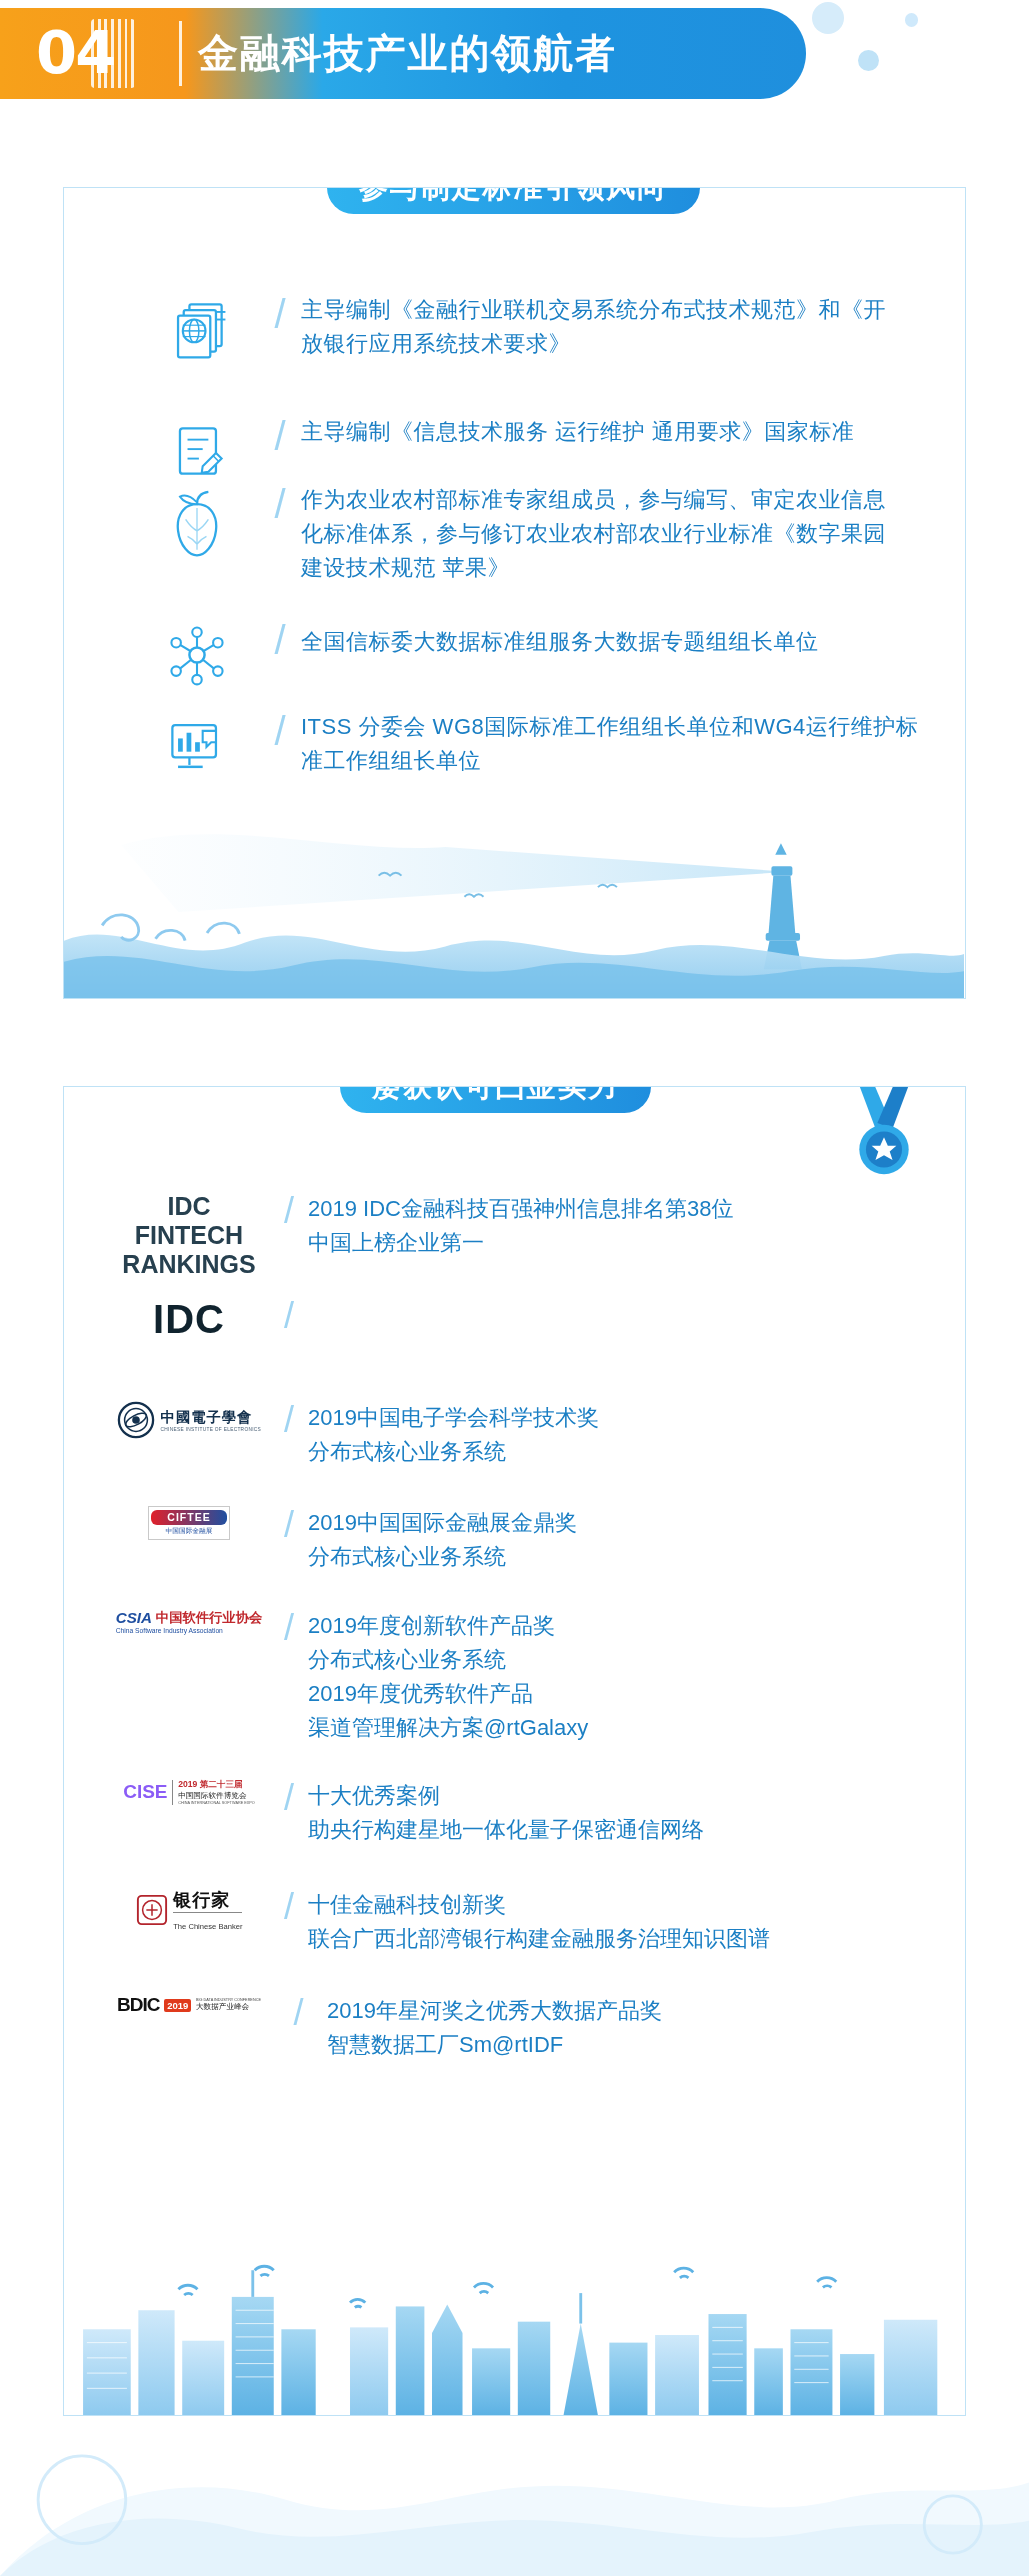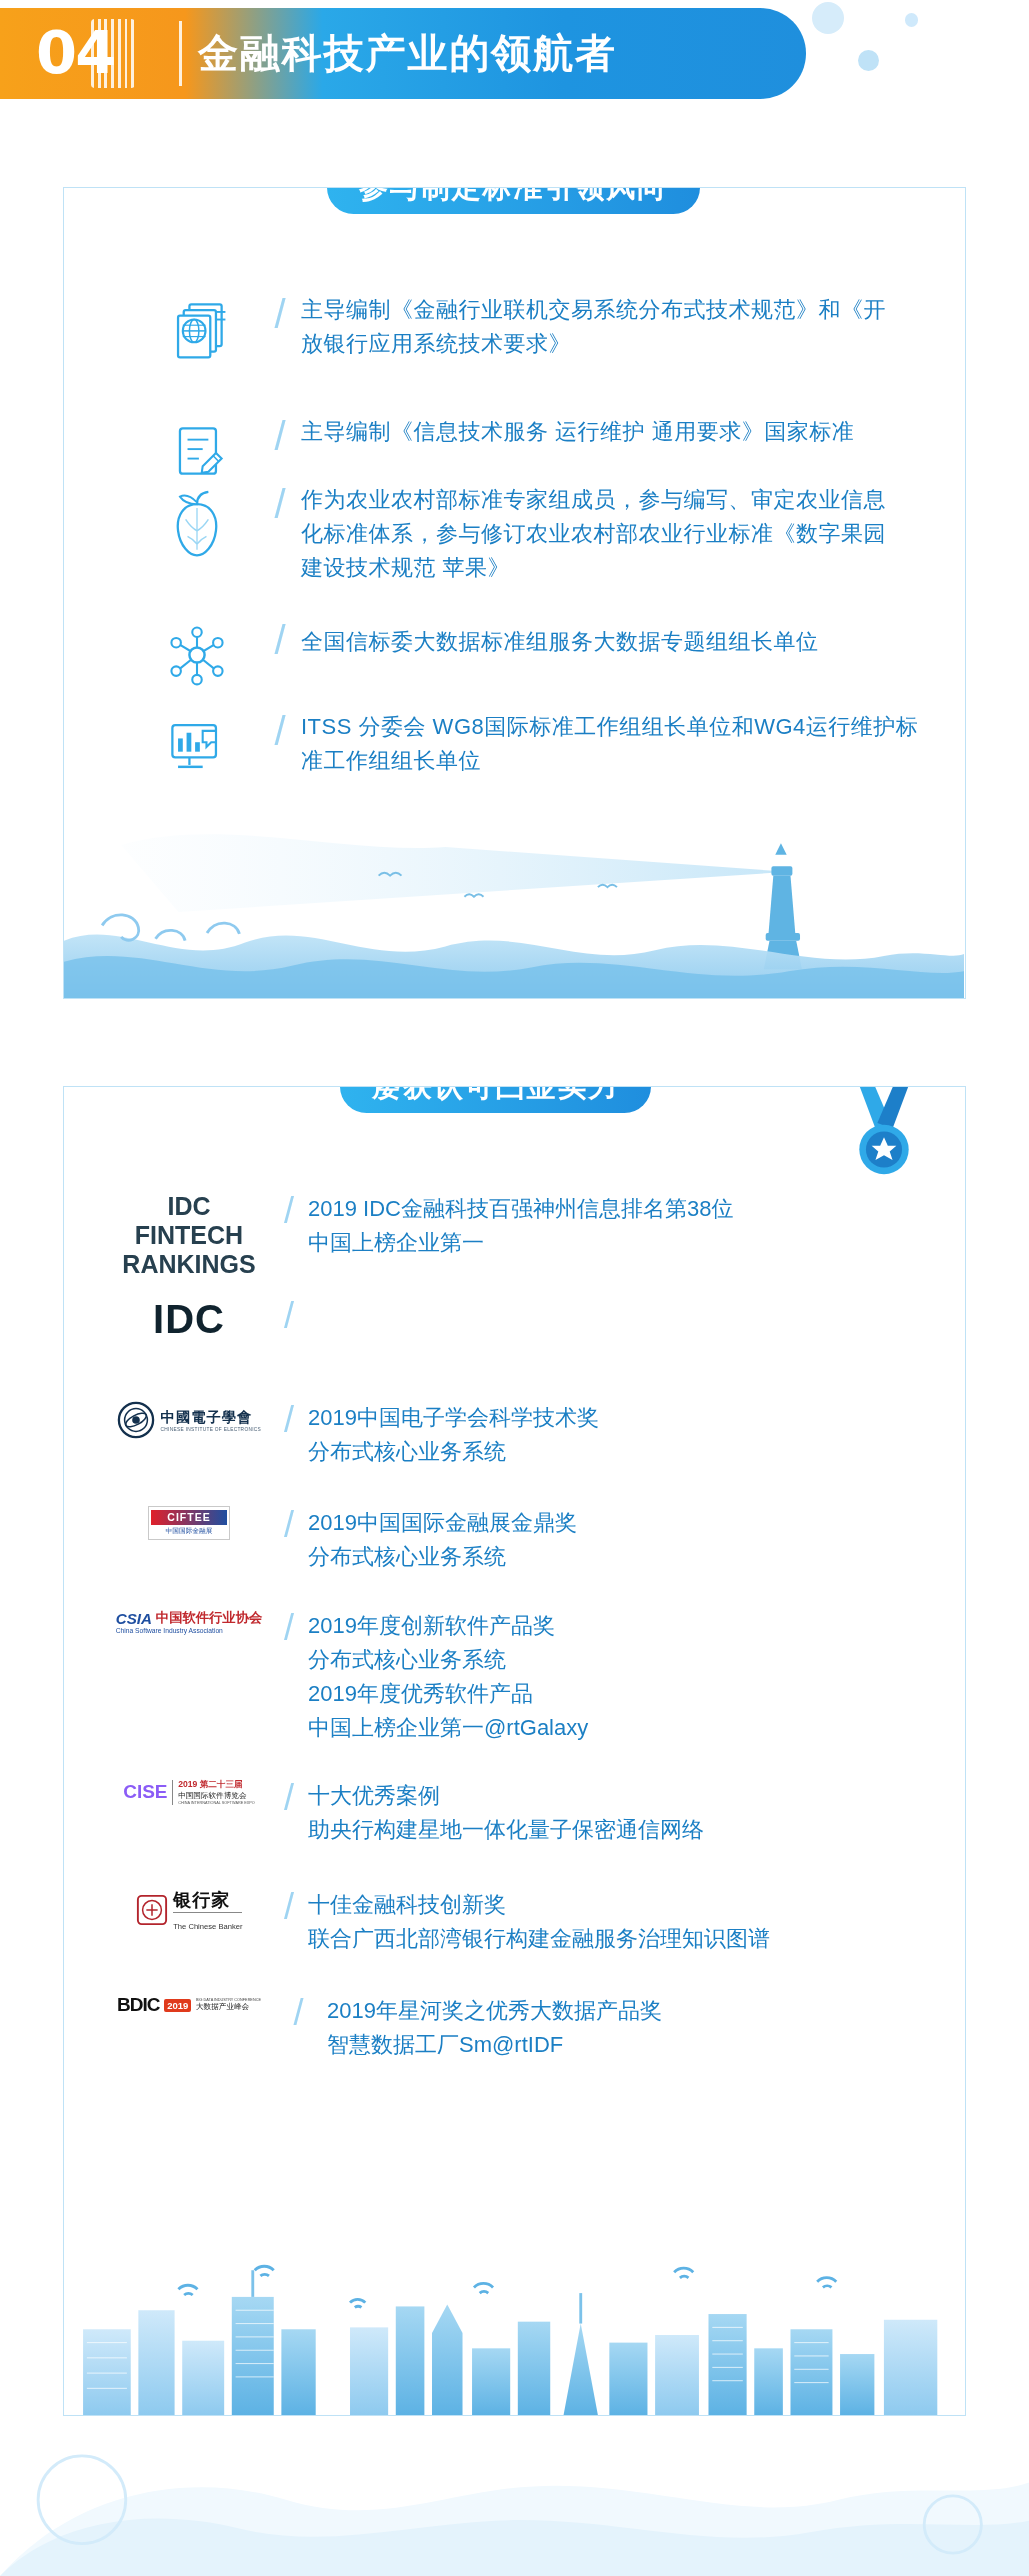--- a/index.html
+++ b/index.html
@@ -409,47 +409,47 @@
       <div class="r2-slash">/</div>
       <div style="width:610px;">
         <div class="r2-text">2019中国电子学会科学技术奖</div>
         <div class="r2-text">分布式核心业务系统</div>
       </div>
     </div>
 
     <div class="row" style="left:44px; top:419px; width:829px;">
       <div class="logo-box">
         <div style="width:82px; border:1px solid #c9c9c9; padding:2.9px 1.9px; text-align:center; background:#fff;">
-          <div style="height:15.2px; background:linear-gradient(90deg,#e0202a 0%, #1f4fa0 100%); border-radius:0; color:#fff; font-size:10.5px; font-weight:bold; line-height:15.2px; letter-spacing:1px;">CIFTEE</div>
+          <div style="height:15.2px; background:linear-gradient(90deg,#e0202a 0%, #1f4fa0 100%); border-radius:6px; color:#fff; font-size:10.5px; font-weight:bold; line-height:15.2px; letter-spacing:1px;">CIFTEE</div>
           <div style="font-size:6.7px; color:#1f4fa0; margin-top:1.9px;">中国国际金融展</div>
         </div>
       </div>
       <div class="r2-slash">/</div>
       <div style="width:610px;">
         <div class="r2-text">2019中国国际金融展金鼎奖</div>
         <div class="r2-text">分布式核心业务系统</div>
       </div>
     </div>
 
     <div class="row" style="left:44px; top:522px; width:829px;">
       <div class="logo-box">
         <div style="text-align:left;">
-          <div style="display:flex; align-items:center; gap:3.8px;">
+          <div style="display:flex; align-items:flex-start; gap:3.8px;">
             <span style="font-size:15.2px; font-weight:bold; color:#1f4fa0; font-style:italic;">CSIA</span>
             <span style="font-size:13.3px; font-weight:bold; color:#c0282d;">中国软件行业协会</span>
           </div>
           <div style="font-size:6.7px; color:#1f4fa0;">China Software Industry Association</div>
         </div>
       </div>
       <div class="r2-slash">/</div>
       <div style="width:610px;">
         <div class="r2-text">2019年度创新软件产品奖</div>
         <div class="r2-text">分布式核心业务系统</div>
         <div class="r2-text">2019年度优秀软件产品</div>
-        <div class="r2-text">中国上榜企业第一@rtGalaxy</div>
+        <div class="r2-text">渠道管理解决方案@rtGalaxy</div>
       </div>
     </div>
 
     <div class="row" style="left:44px; top:692px; width:829px;">
       <div class="logo-box">
         <div style="display:flex; align-items:center; gap:4.8px;">
           <span style="font-size:19px; font-weight:bold; color:#8b5cf6;">CISE</span>
           <span style="width:1px; height:25px; background:#888; display:inline-block;"></span>
           <span style="text-align:left;">
             <span style="display:block; font-size:8.6px; font-weight:bold; color:#c0282d;">2019 第二十三届</span>

